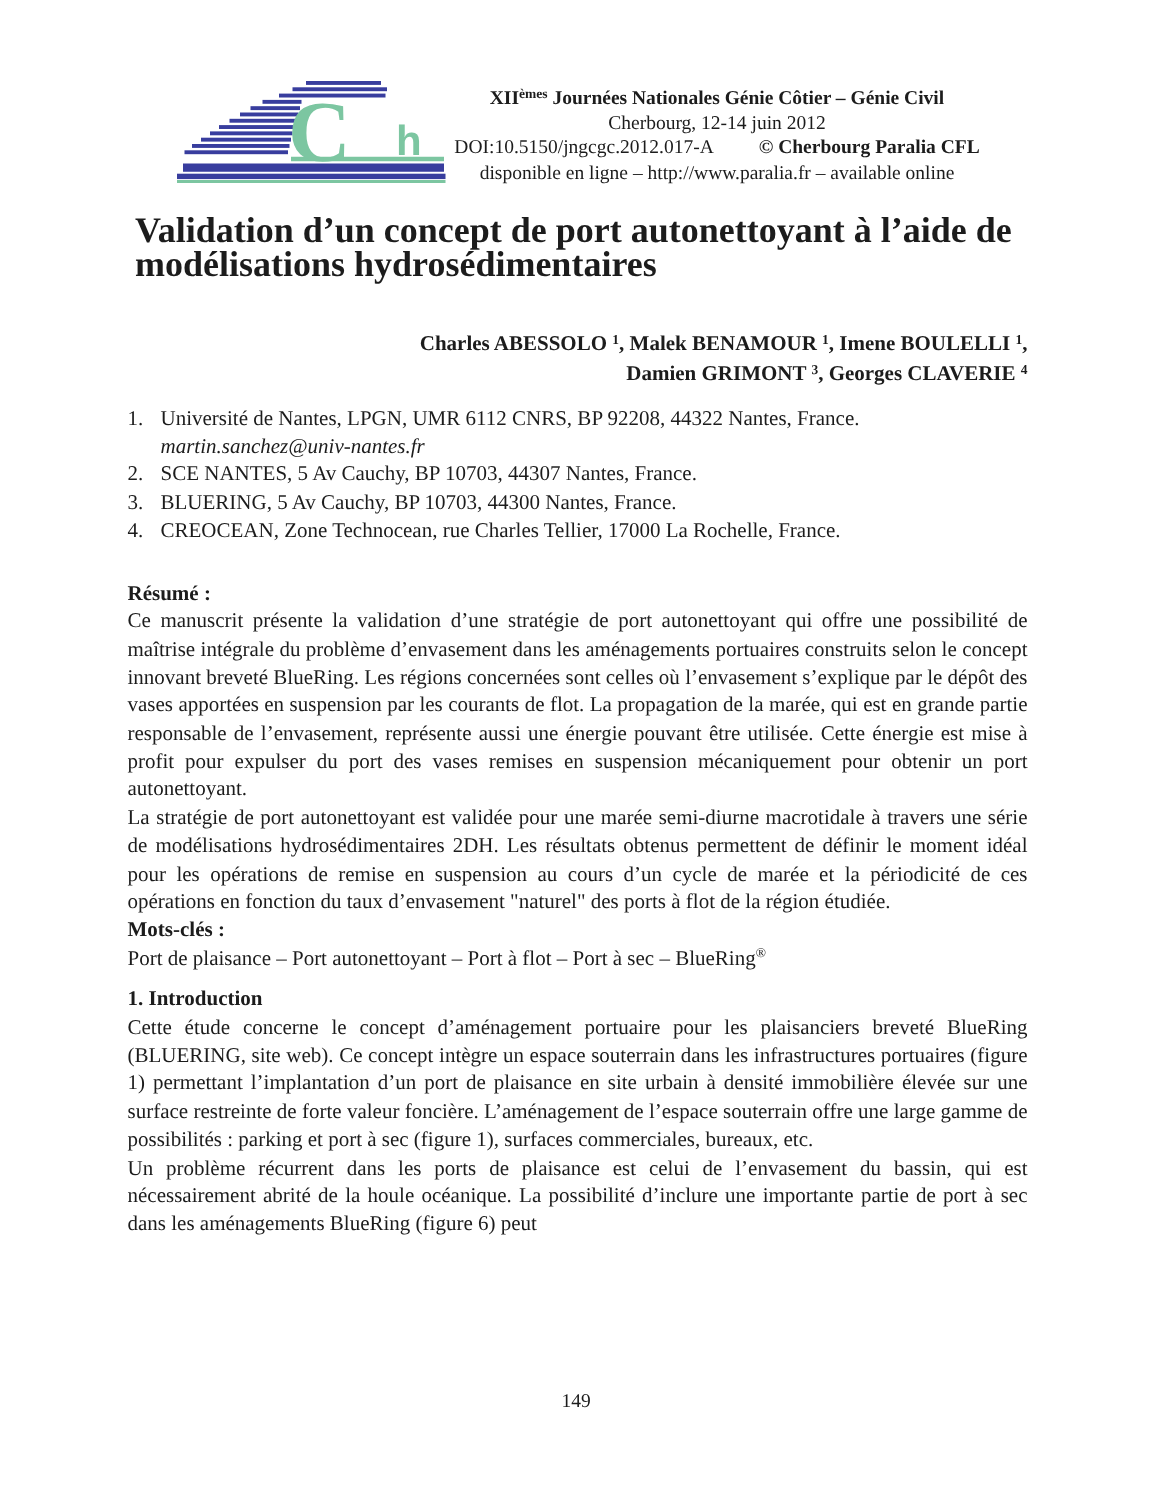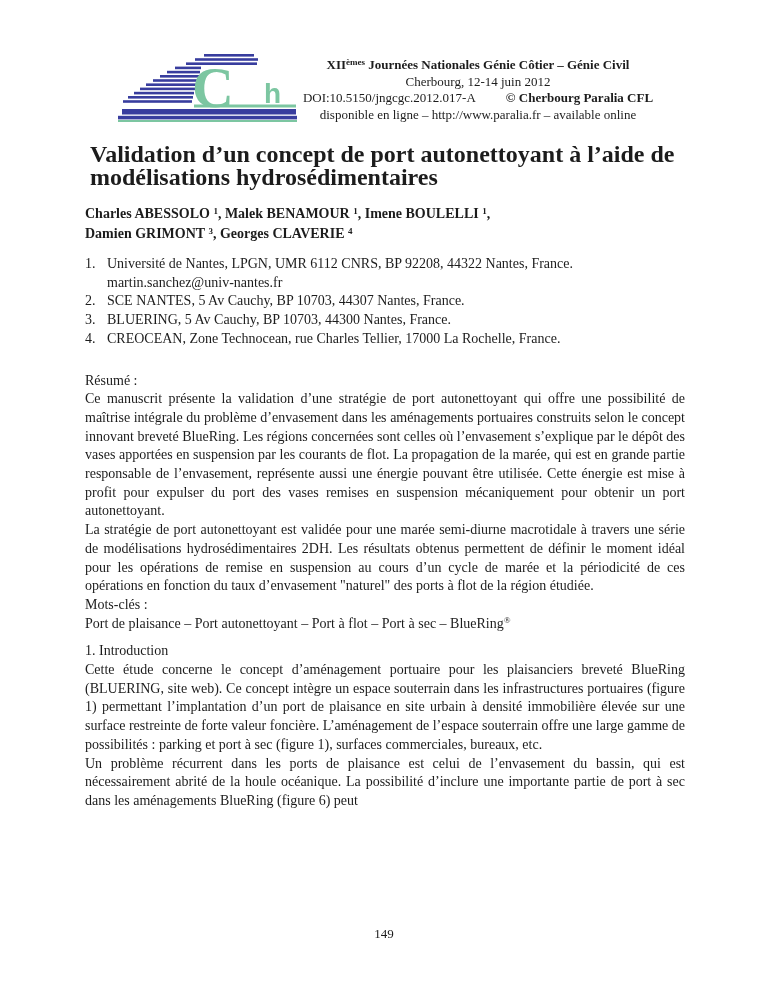--- a/index.html
+++ b/index.html
@@ -48,39 +48,39 @@
   }
   .paper-title {
     margin: 5px;
     font-size: 24px;
     font-weight: bold;
     text-align: left;
     line-height: 23px;
   }
   .title-line { display: block; }
   .authors {
-    margin-top: 15px;
-    text-align: left;
+    margin-top: 31px;
+    text-align: right;
     font-weight: bold;
     font-size: 14px;
     line-height: 20px;
   }
   .affils {
     margin-top: 11px;
     font-size: 14px;
     line-height: 18.7px;
   }
   .affil-row { display: flex; }
   .affil-num { width: 22px; flex: none; }
   .affil-text { flex: 1; }
-  .affil-email { }
+  .affil-email { font-style: italic; }
   .section-abstract { margin-top: 23px; }
   .section-intro { margin-top: 9px; }
   .b-head {
-    font-weight: normal;
+    font-weight: bold;
     font-size: 14px;
     line-height: 18.7px;
   }
   p.body-par {
     margin: 0;
     font-size: 14px;
     line-height: 18.7px;
     text-align: justify;
   }
   .keywords-line {

